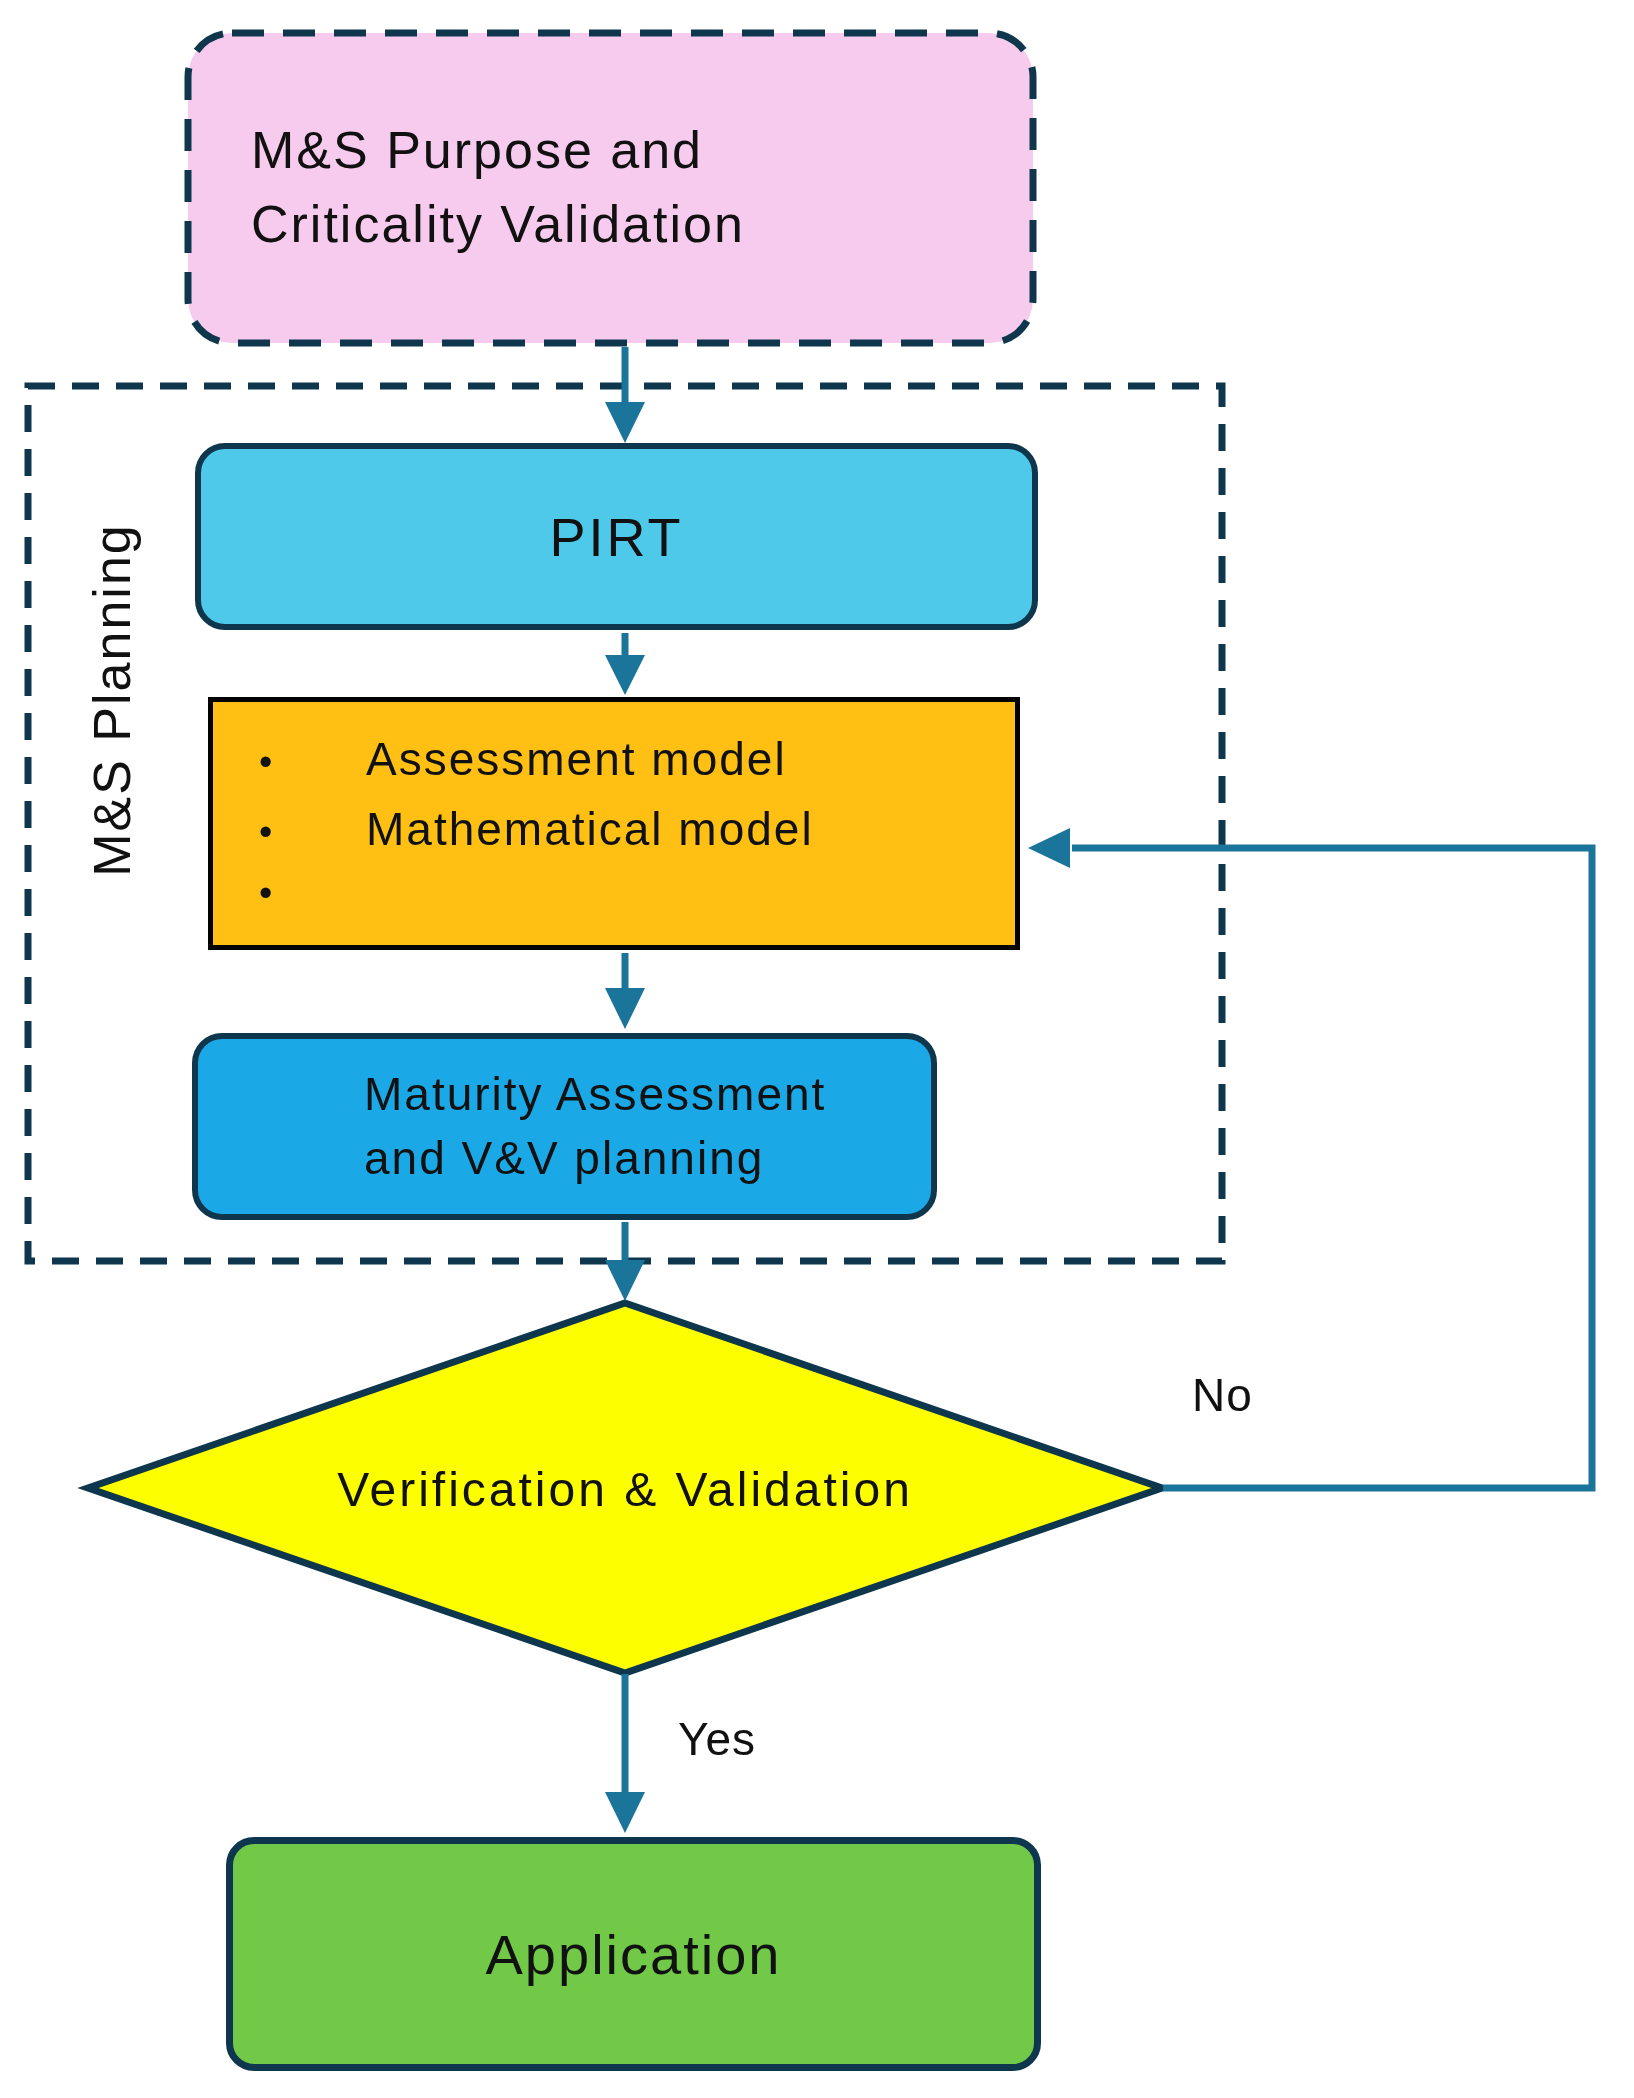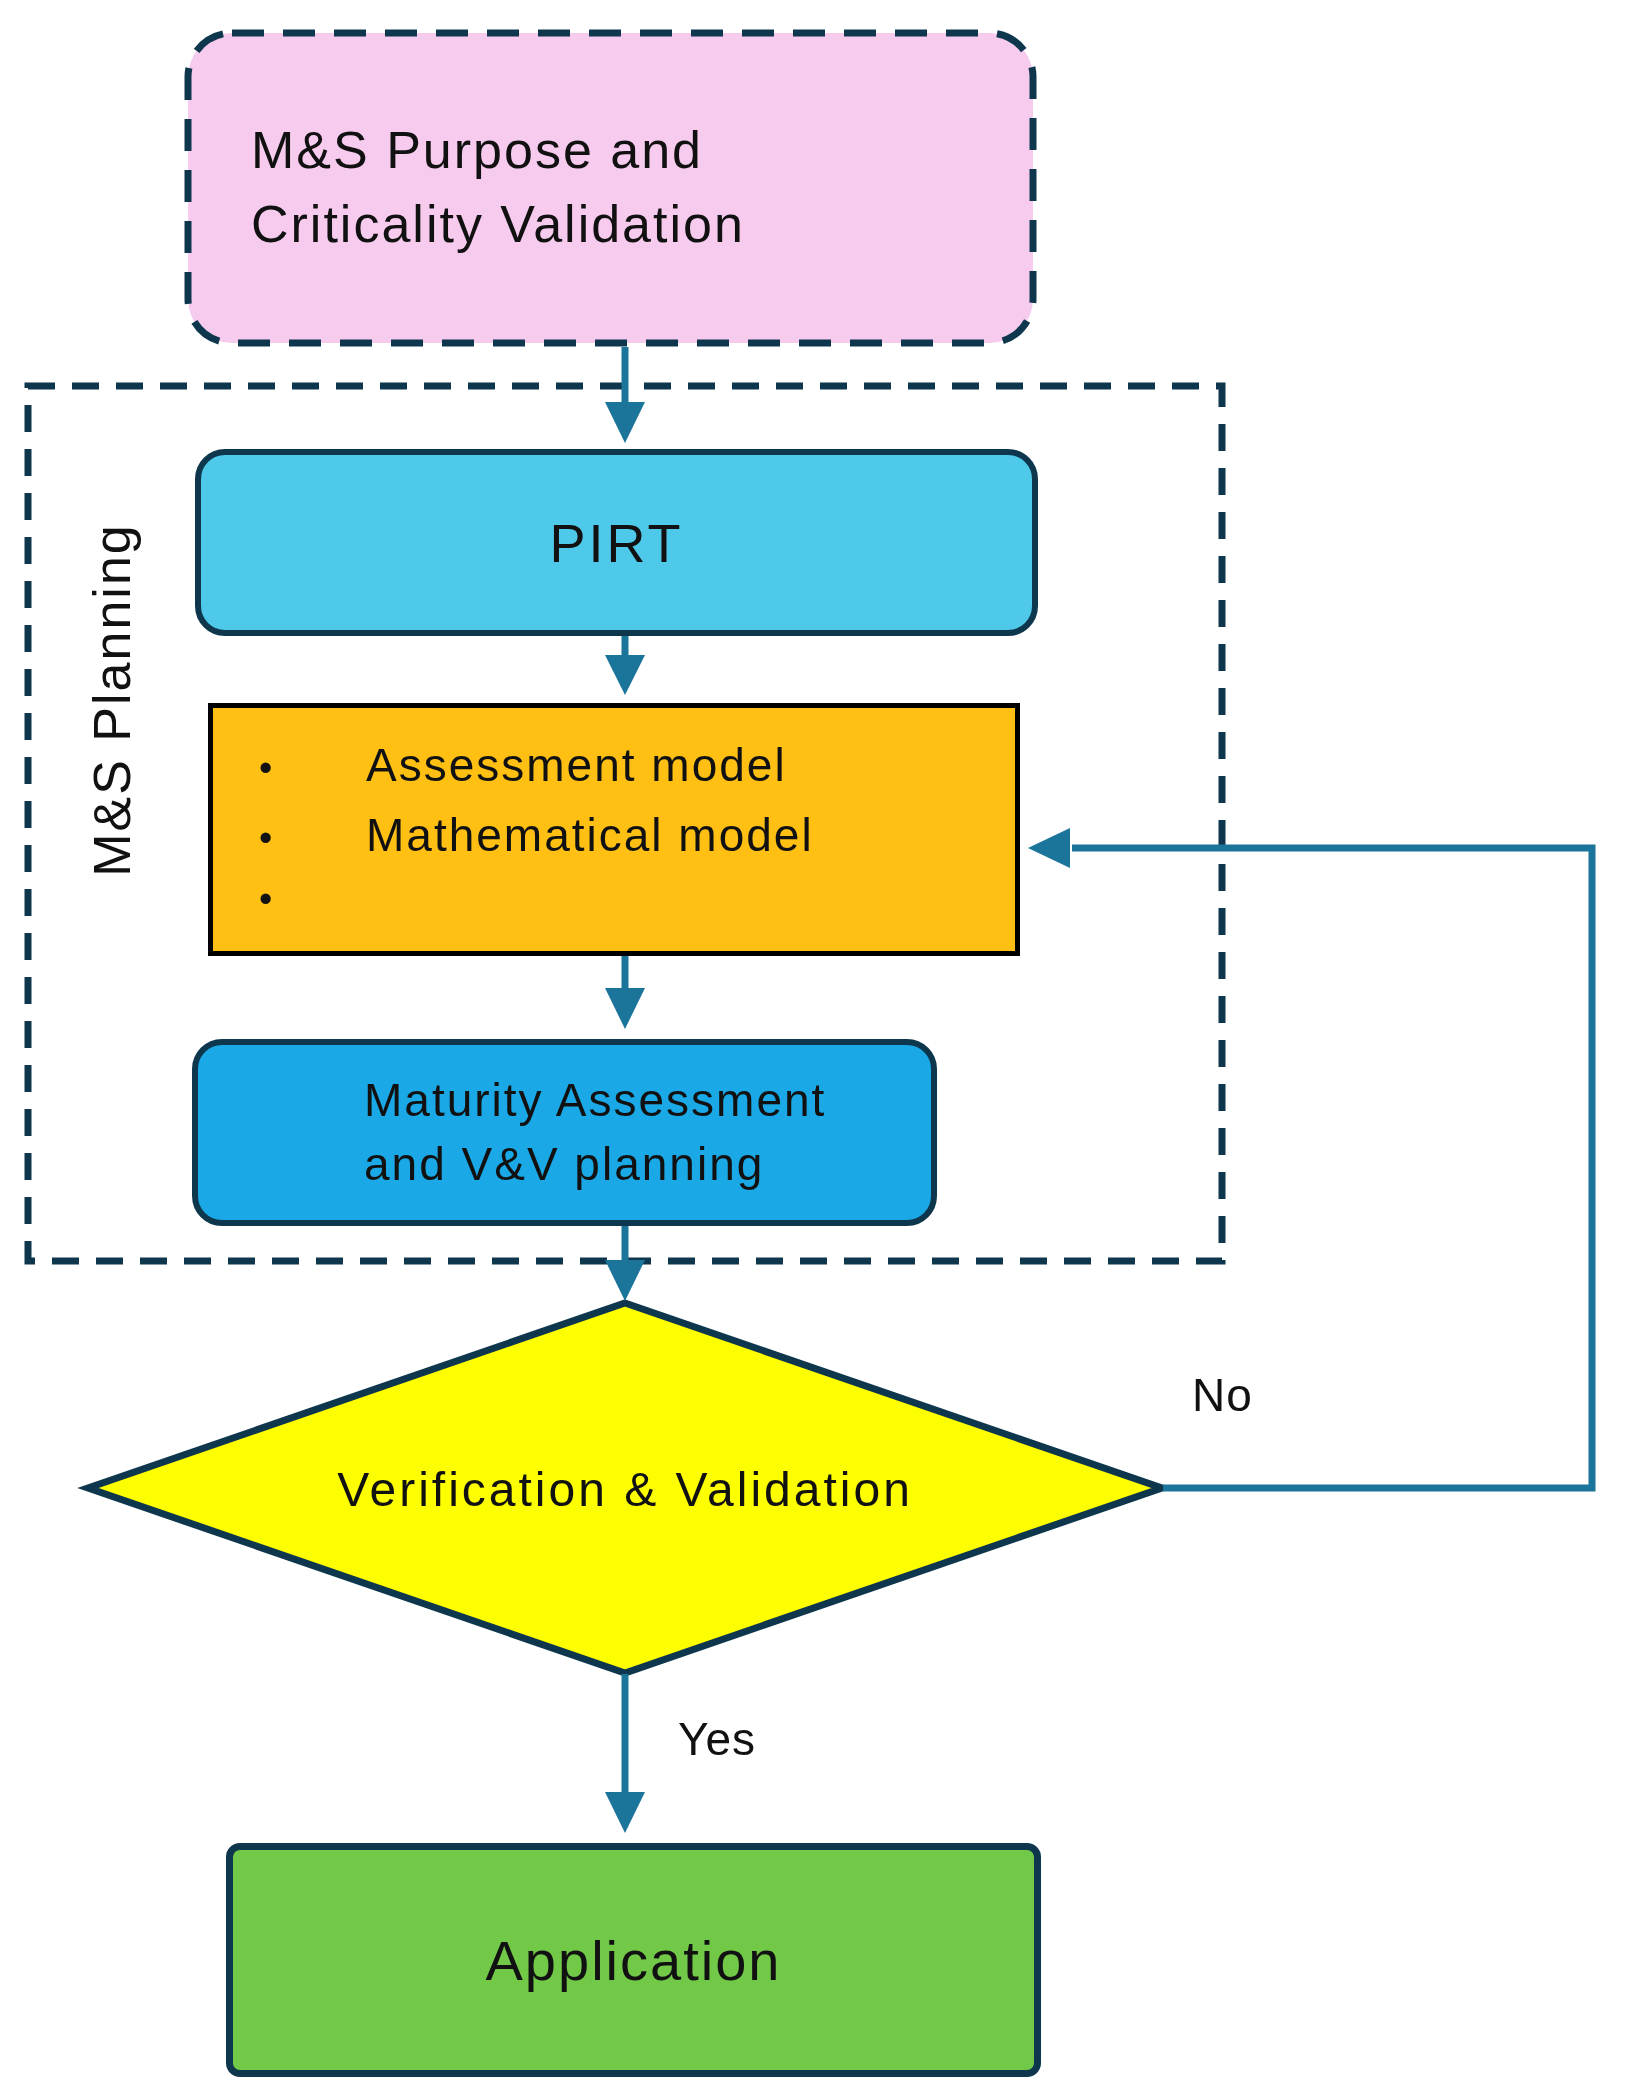--- a/index.html
+++ b/index.html
@@ -31,21 +31,21 @@
   .diamond-shape {
     fill: var(--decision_fill, #fdfe00);
     stroke: var(--ink_border, #0e374d);
     stroke-width: 7;
     stroke-linejoin: miter;
   }
   .arrow-stem { stroke: var(--arrow, #1b7499); stroke-width: 7; fill: none; }
   .arrow-head { fill: var(--arrow, #1b7499); stroke: none; }
 
   
-  .box { position: absolute; box-sizing: border-box; margin-top: 6px; }
+  .box { position: absolute; box-sizing: border-box; }
   .pirt-box {
     left: 195px; top: 443px; width: 843px; height: 187px;
     background: var(--pirt_fill, #4ec9ea);
     border: 6px solid var(--ink_border, #0e374d);
     border-radius: 30px;
     display: flex; align-items: center; justify-content: center;
     font-size: 54px; letter-spacing: 3px;
   }
   .models-box {
     left: 208px; top: 697px; width: 812px; height: 253px;
@@ -65,21 +65,21 @@
     border: 6px solid var(--ink_border, #0e374d);
     border-radius: 30px;
     display: flex; flex-direction: column; justify-content: center;
     padding-left: 166px;
     font-size: 46px; letter-spacing: 2px; line-height: 1.38;
   }
   .app-box {
     left: 226px; top: 1837px; width: 815px; height: 234px;
     background: var(--application_fill, #72c947);
     border: 7px solid var(--ink_border, #0e374d);
-    border-radius: 14px;
+    border-radius: 28px;
     display: flex; align-items: center; justify-content: center;
     font-size: 56px; letter-spacing: 2px;
   }
   .purpose-text {
     position: absolute; left: 251px; top: 33px; width: 788px; height: 310px;
     display: flex; flex-direction: column; justify-content: center;
     font-size: 52px; letter-spacing: 2px; line-height: 1.42;
   }
   .planning-label {
     position: absolute; left: 112px; top: 700px;

